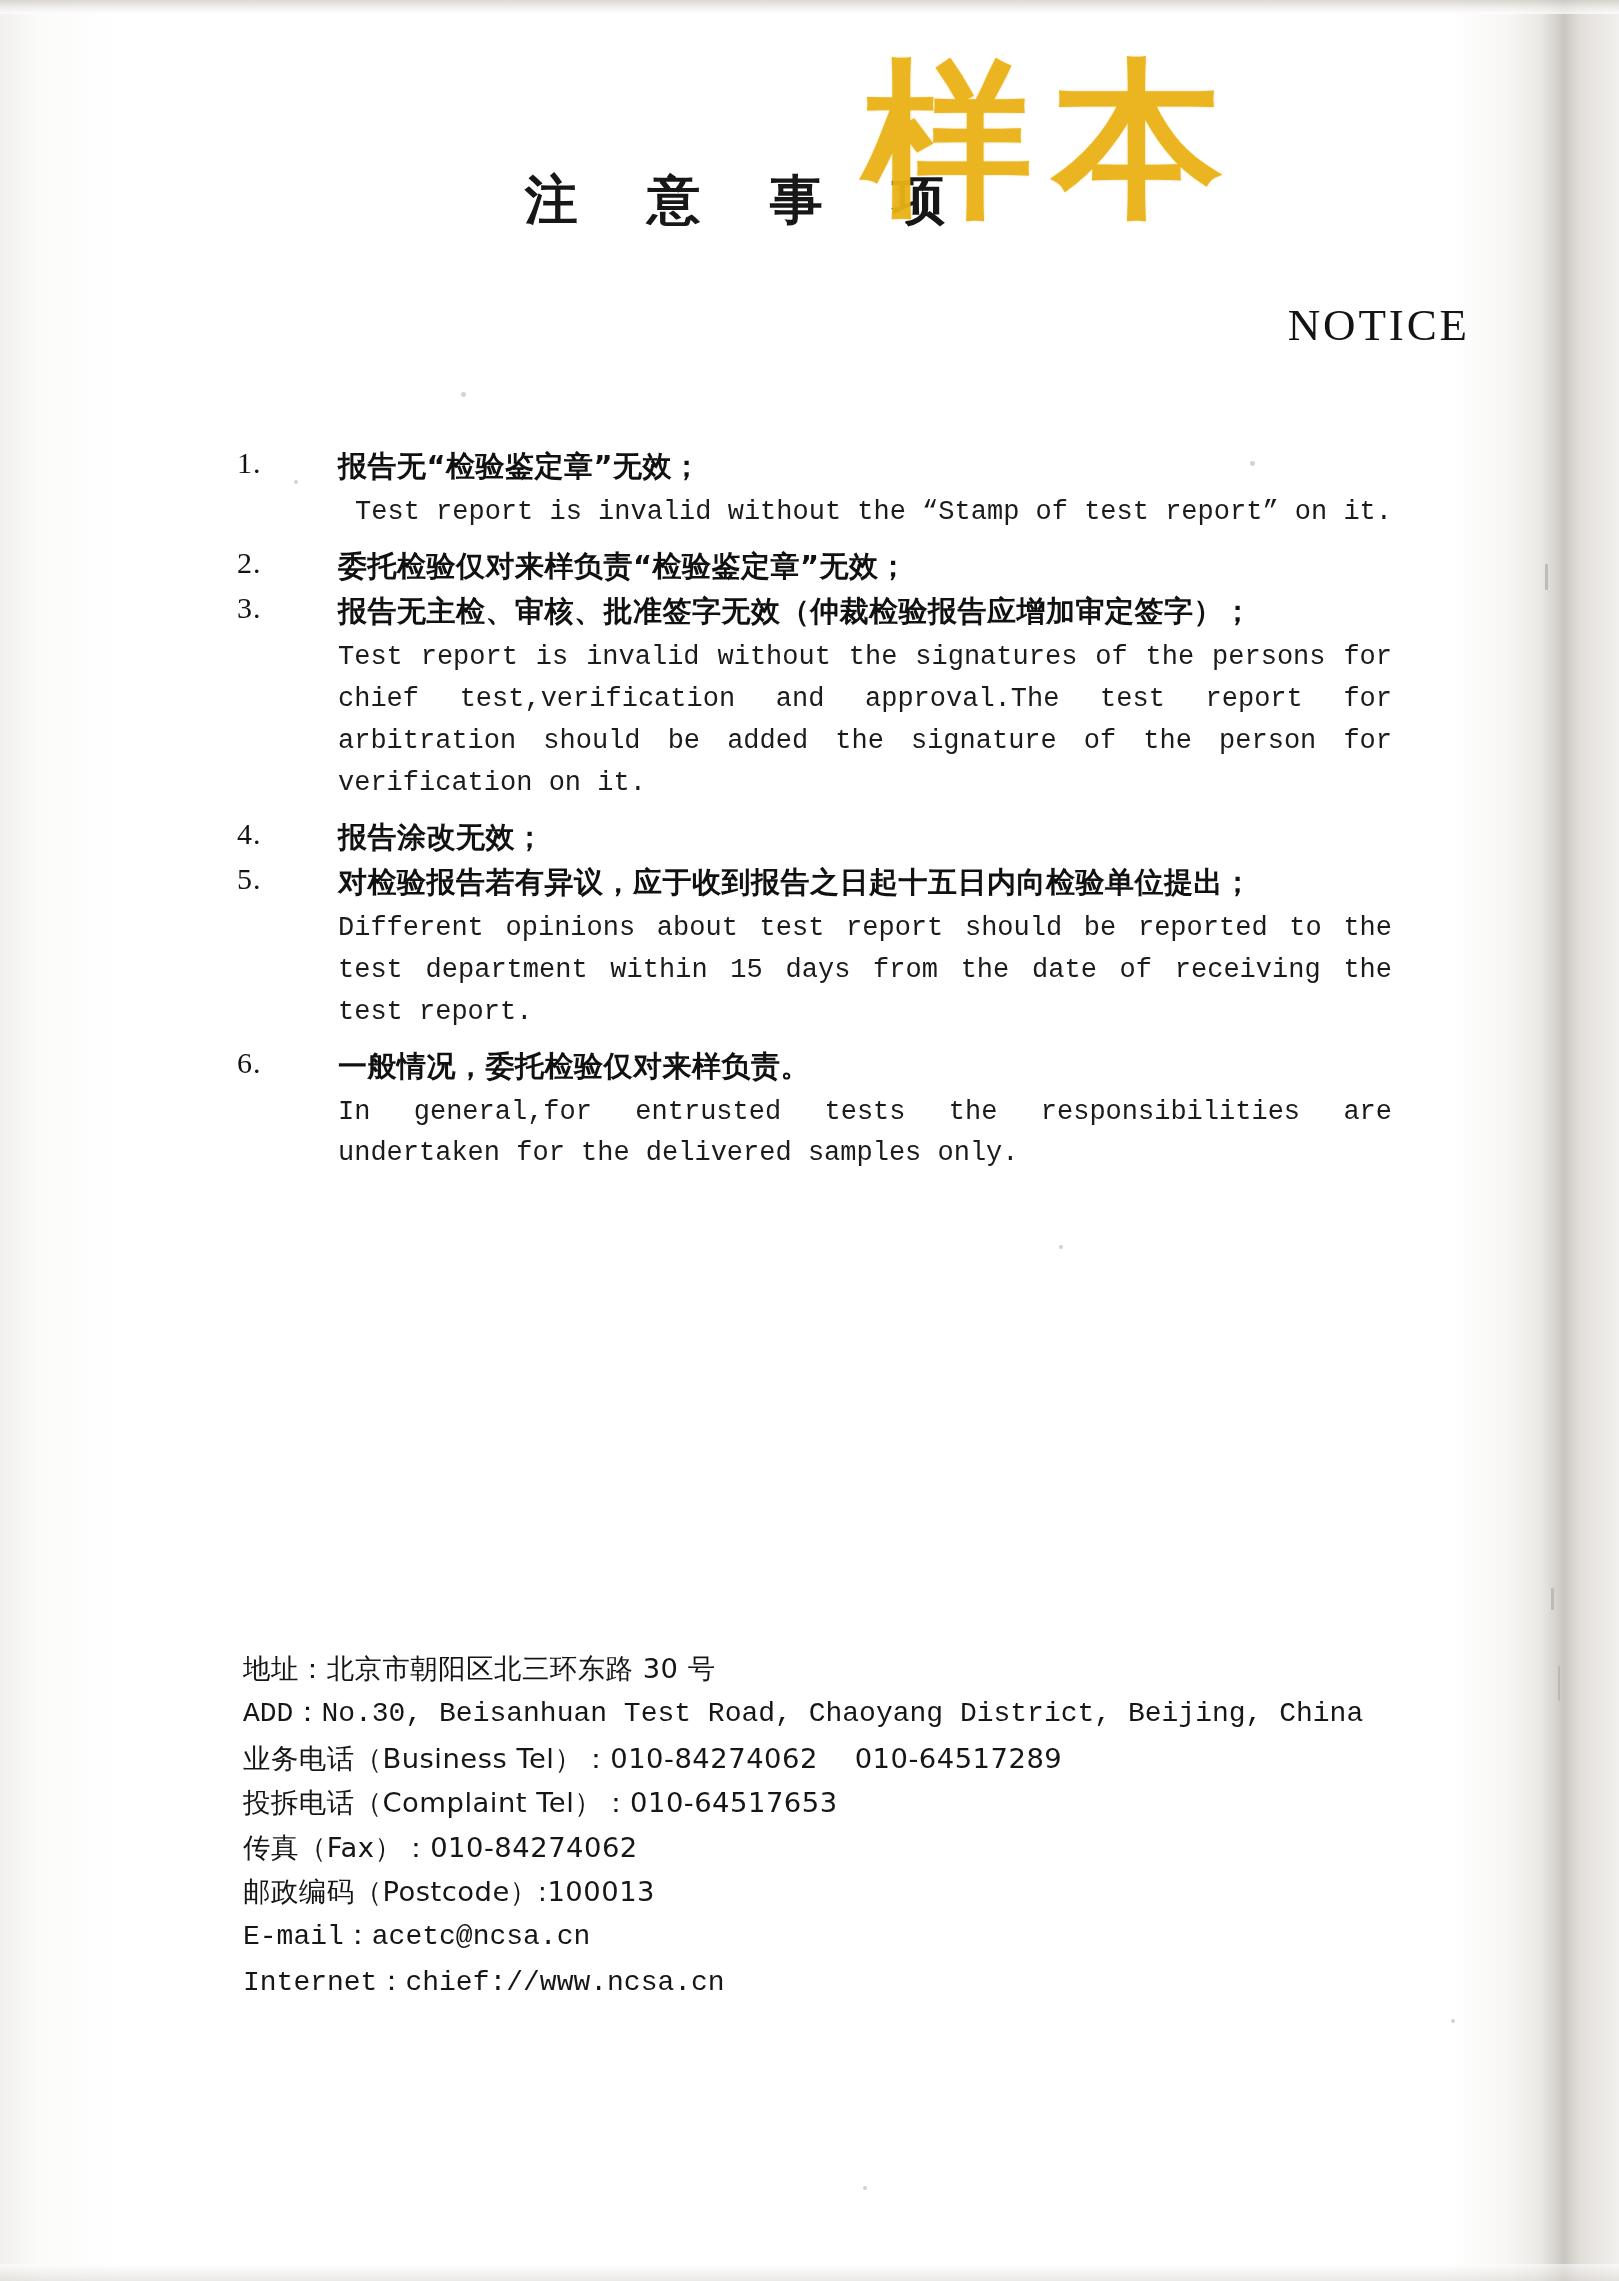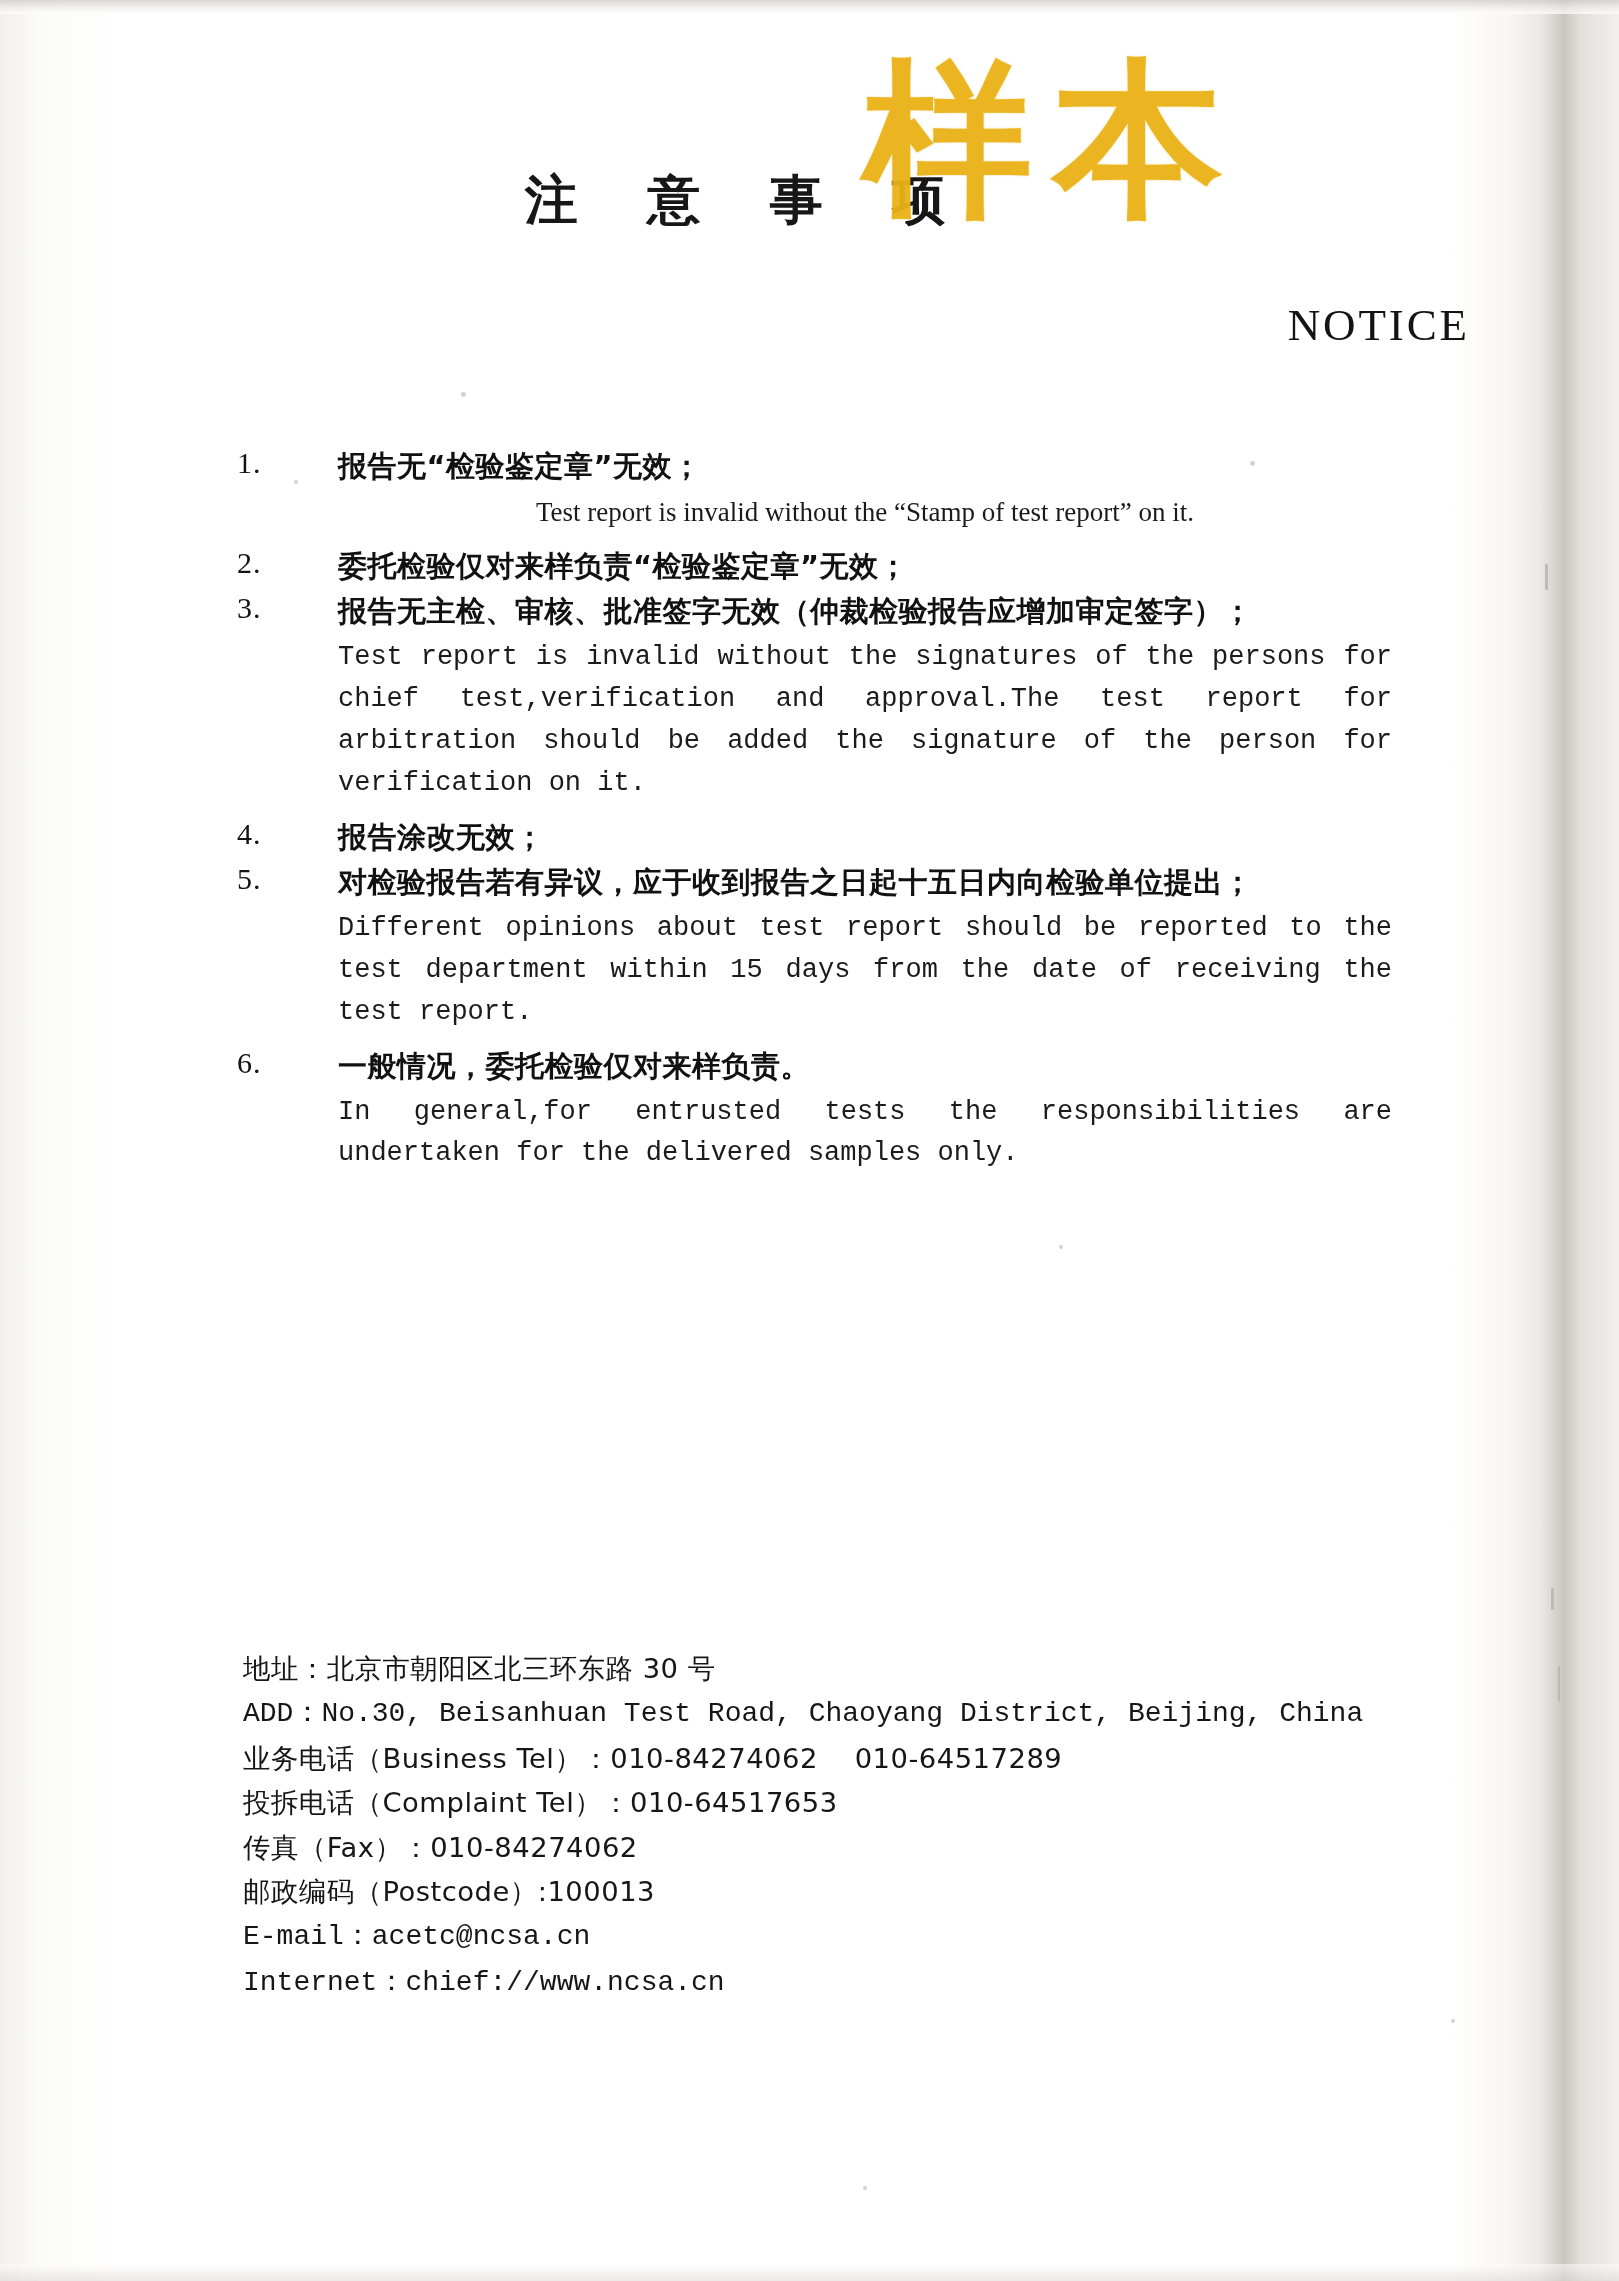--- a/index.html
+++ b/index.html
@@ -136,21 +136,21 @@
   .notice-en {
     font-family: "Liberation Mono", monospace;
     font-size: 27px;
     color: #1b1b1b;
     line-height: 1.55;
     width: 1054px;
     text-align: justify;
     text-justify: inter-word;
     margin-bottom: 11.8px;
   }
-  .notice-en.nojust { text-align: center; font-family: Liberation Serif, serif; }
+  .notice-en.nojust { text-align: right; }
 
   
   .footer {
     position: absolute;
     left: 243px;
     top: 1647px;
     width: 1137px;
   }
   .footer-line {
     font-family: "Liberation Mono", monospace;

